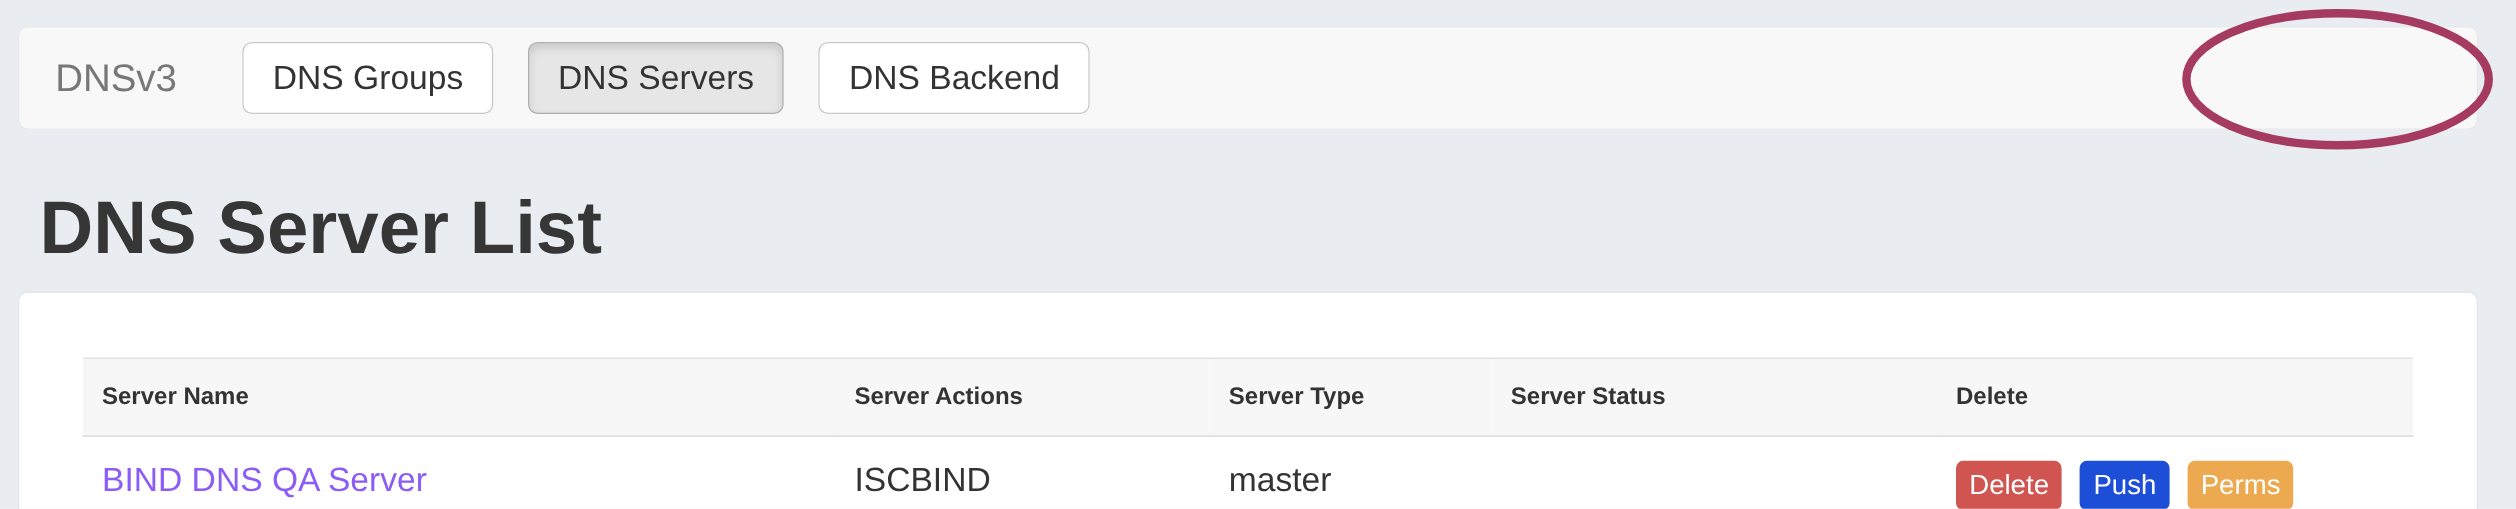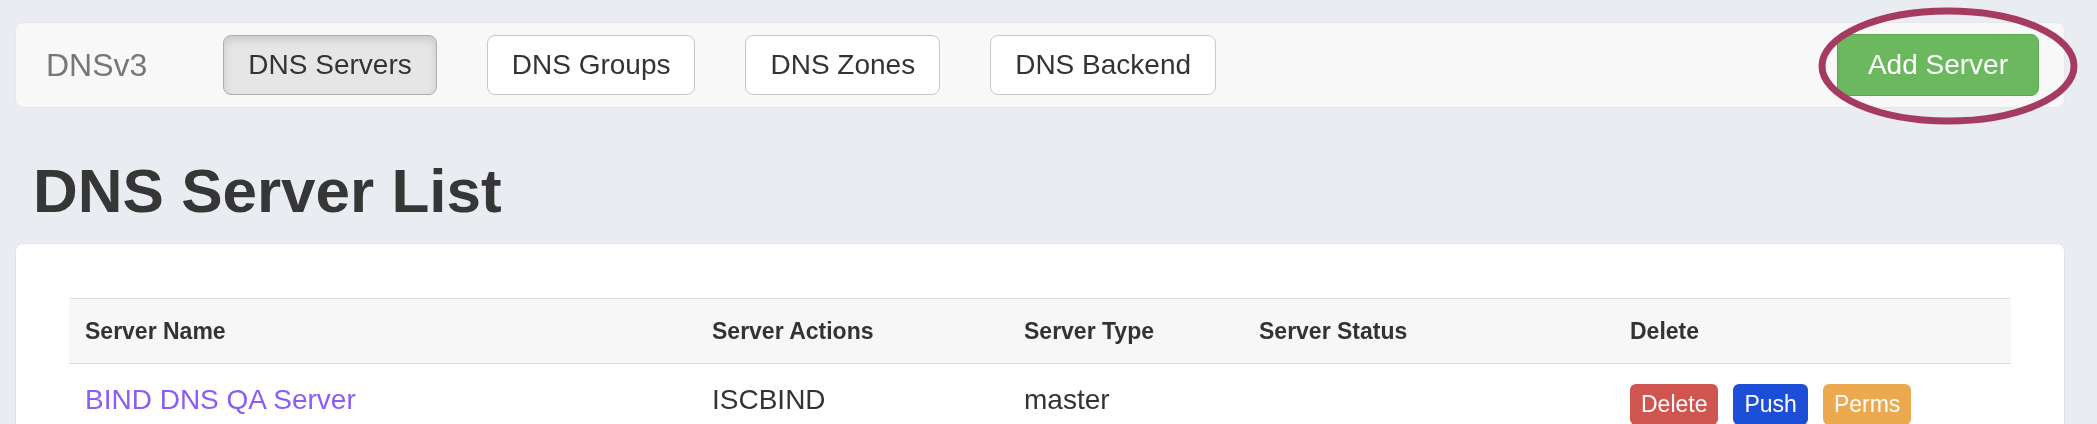--- a/index.html
+++ b/index.html
@@ -17,21 +17,20 @@
   
   .navbar {
     position: absolute;
     left: 15px; top: 22px;
     width: 2050px; height: 86px;
     background: #f8f8f8;
     border: 1px solid #e7e7e7;
     border-radius: 8px;
     display: flex;
     align-items: center;
-    gap: 21px;
   }
   .brand {
     font-size: 32px;
     color: #777;
     margin-left: 30px;
     margin-right: 55px;
     white-space: nowrap;
   }
   .nav-btn {
     height: 60px;
@@ -92,21 +91,21 @@
     left: 53px; top: 54px;
     width: 1942px;
     border-collapse: collapse;
     table-layout: fixed;
   }
   .server-table th {
     background: #f7f7f7;
     border-top: 1px solid #ddd;
     border-bottom: 1px solid #ddd;
     height: 65px;
-    font-size: 23px;
+    font-size: 20px;
     font-weight: bold;
     color: #333;
     text-align: left;
     padding: 0 0 0 16px;
     white-space: nowrap;
   }
   .server-table td {
     font-size: 28px;
     color: #333;
     text-align: left;
@@ -140,25 +139,23 @@
     z-index: 10;
   }
 </style>
 </head>
 <body>
 
 <div class="screen">
 
   <nav class="navbar">
     <span class="brand">DNSv3</span>
+    <button class="nav-btn">DNS Groups</button>
     <button class="nav-btn active">DNS Servers</button>
-    <button class="nav-btn">DNS Groups</button>
-    <button class="nav-btn">DNS Zones</button>
     <button class="nav-btn">DNS Backend</button>
-    <button class="btn-add" style="background: rgb(107, 184, 95);">Add Server</button>
   </nav>
 
   <h1 class="page-title">DNS Server List</h1>
 
   <div class="panel">
     <table class="server-table">
       <colgroup>
         <col style="width:627px">
         <col style="width:312px">
         <col style="width:235px">

